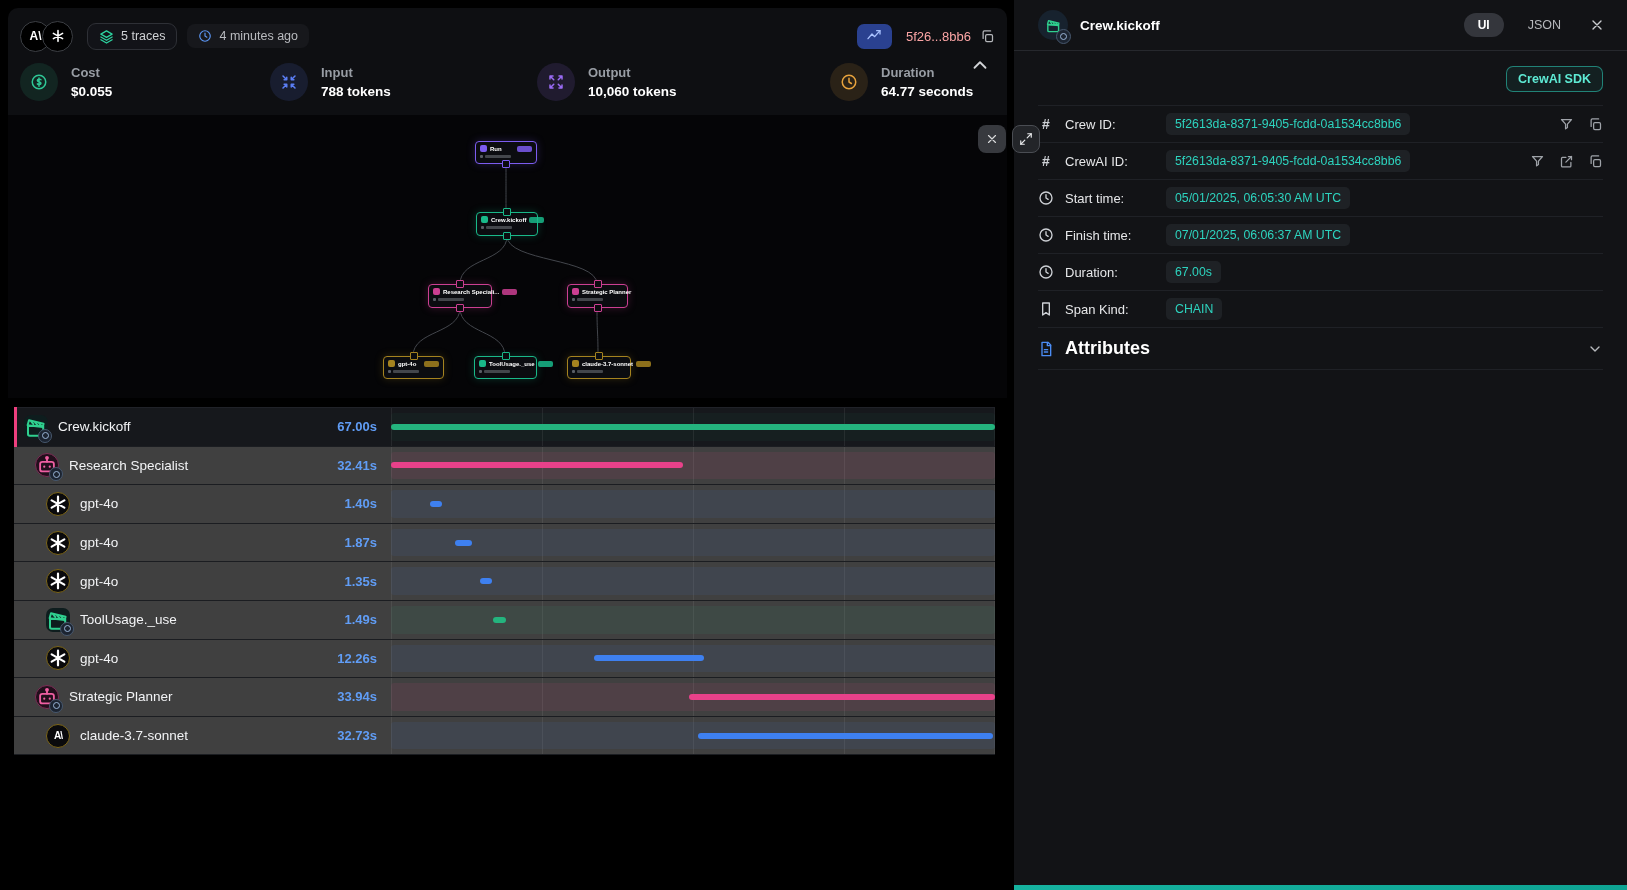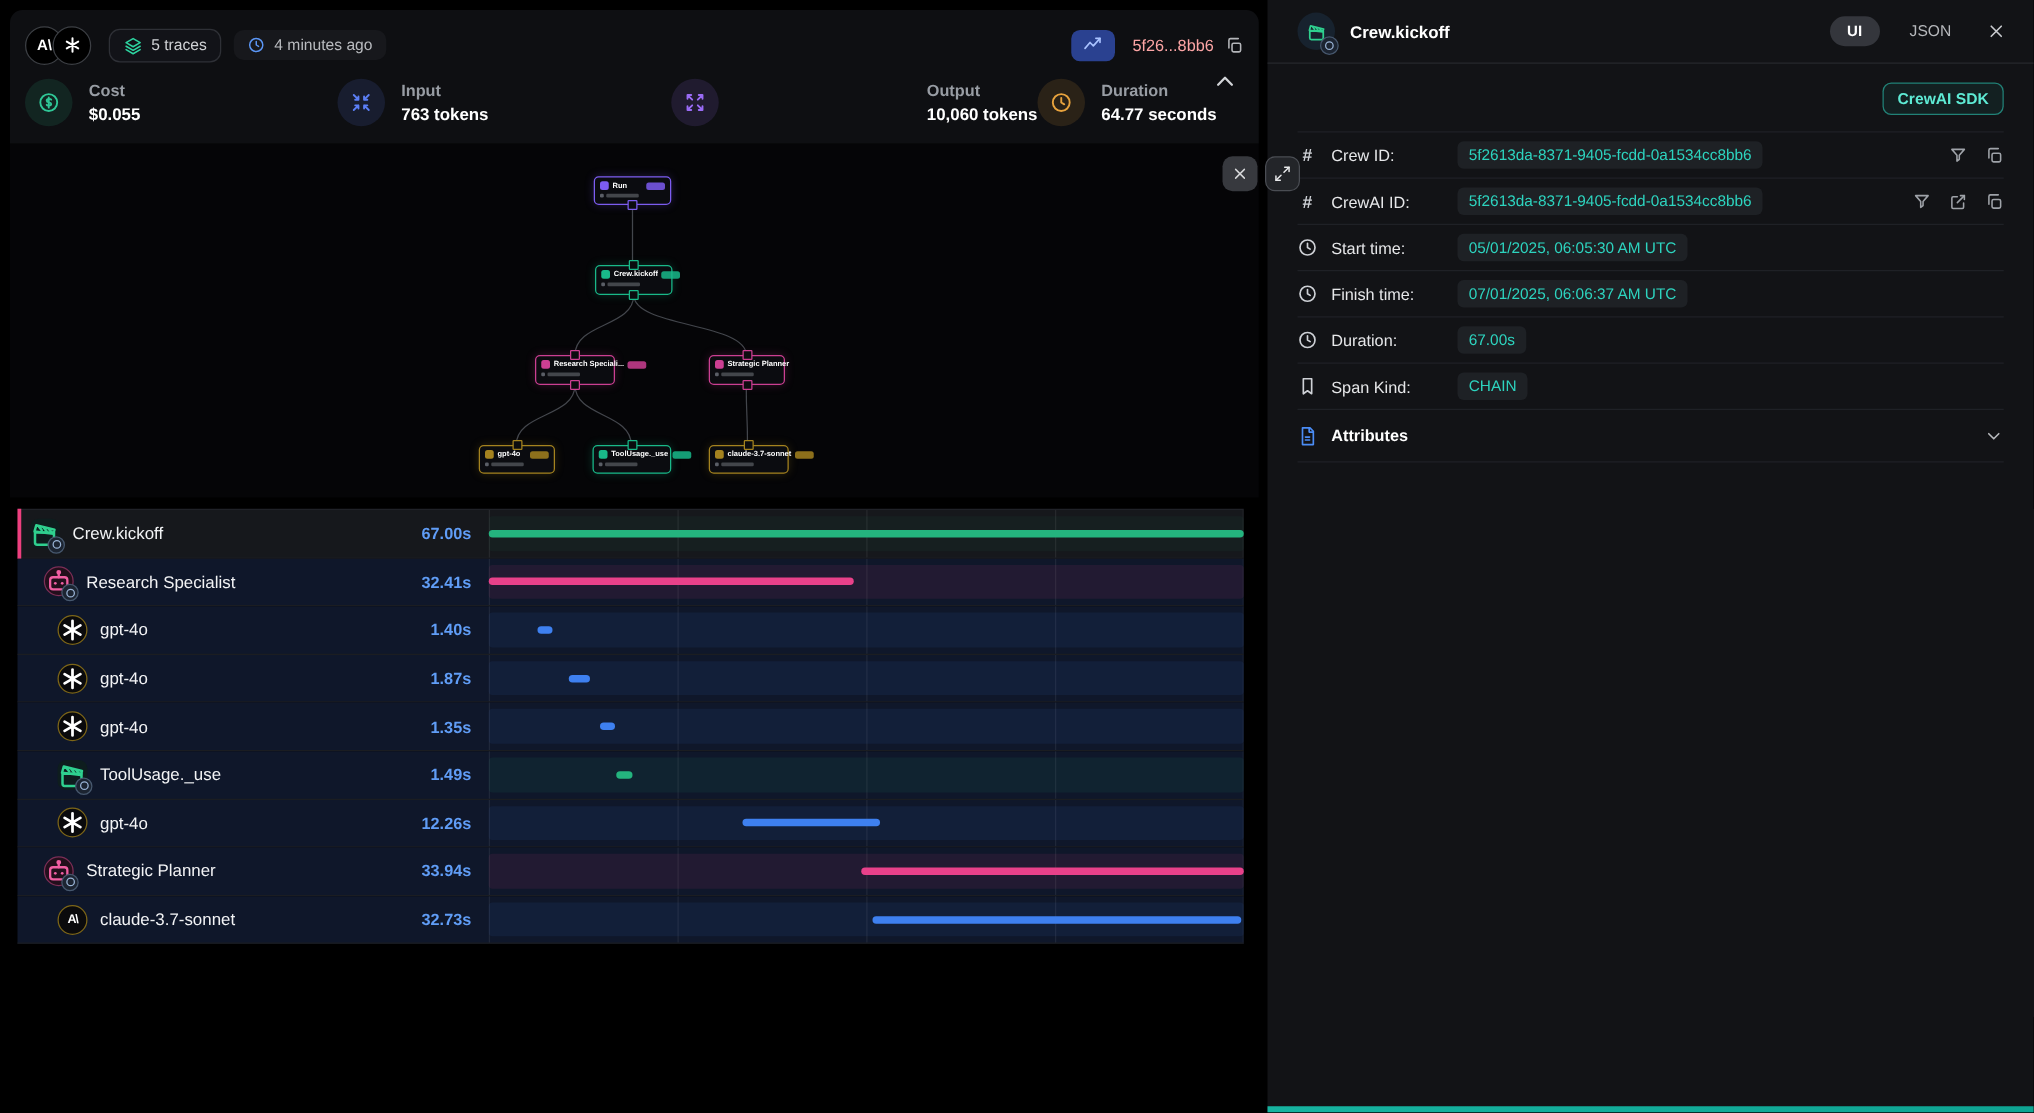--- a/index.html
+++ b/index.html
@@ -25,21 +25,21 @@
   .run-btn{width:35px;height:25px;background:#2a4190;border:none;border-radius:7px;display:flex;
     align-items:center;justify-content:center;cursor:pointer;}
   .run-btn .icon{width:16px;height:16px;color:#a9c2ff;}
   .trace-short{margin-left:14px;font-size:13px;color:#fca5a5;}
   .copy-sm{width:15px;height:15px;color:#b4b6ba;margin-left:9px;cursor:pointer;}
 
   .metrics{display:flex;margin-top:9px;}
   .metric{display:flex;align-items:center;gap:13px;}
   .metric:nth-of-type(1){width:250px;}
   .metric:nth-of-type(2){width:267px;}
-  .metric:nth-of-type(3){width:293px;justify-content:space-between;}
+  .metric:nth-of-type(3){width:293px;}
   .m-icon{width:38px;height:38px;border-radius:50%;display:flex;align-items:center;justify-content:center;flex:none;}
   .m-icon .icon{width:18px;height:18px;}
   .m-label{font-size:13px;color:#989da4;font-weight:700;margin-bottom:4px;}
   .m-value{font-size:13.5px;color:#fff;font-weight:700;}
   .collapse-btn{position:absolute;right:16px;top:46px;width:22px;height:22px;color:#d2d4d7;cursor:pointer;}
 
   
   .graph{position:relative;background:#050507;height:283px;}
   .edges{position:absolute;left:0;top:0;}
   .g-node{position:absolute;background:#0b0c10;border:1px solid;border-radius:4px;padding:3px 4px 3px;cursor:pointer;}
@@ -55,21 +55,21 @@
   .gc-btn{width:28px;height:28px;border-radius:8px;display:flex;align-items:center;justify-content:center;cursor:pointer;}
   .gc-close{background:#37393e;border:none;color:#d7d8da;}
   .gc-expand{background:#232529;border:1px solid #4a4d53;color:#e8e9eb;}
   .gc-btn .icon{width:14px;height:14px;}
 
   
   .waterfall{margin-top:9px;}
   .axis{position:relative;height:27px;margin-left:383px;width:604px;font-size:11px;font-weight:700;color:#d2d4d7;}
   .axis span{position:absolute;top:6px;transform:translateX(-50%);}
   .wf-rows{margin:0 12px 0 6px;border-top:1px solid #202228;}
-  .wf-row{display:flex;height:37.6px;align-items:center;border-bottom:1px solid #1b1d21;background:#0f172a;position:relative;cursor:pointer;}
+  .wf-row{display:flex;height:37.6px;align-items:center;border-bottom:1px solid #1b1d21;background:#404040;position:relative;cursor:pointer;}
   .wf-row.selected{background:#16181c;}
   .sel-accent{position:absolute;left:0;top:-1px;bottom:-1px;width:3px;background:#ee3f7e;}
   .r-label-col{width:377px;flex:none;display:flex;align-items:center;gap:10px;box-sizing:border-box;}
   .r-icon{width:24px;height:24px;position:relative;flex:none;}
   .crew-sq{width:24px;height:24px;border-radius:7px;background:#0e1d1e;display:flex;align-items:center;justify-content:center;color:#2fd08f;}
   .agent-c{width:24px;height:24px;border-radius:50%;background:#230f1c;border:1px solid #7c2e56;box-sizing:border-box;
     display:flex;align-items:center;justify-content:center;color:#f05fa3;}
   .ring-c{width:24px;height:24px;border-radius:50%;background:#0a0a0c;border:1.5px solid #7d6618;box-sizing:border-box;
     display:flex;align-items:center;justify-content:center;color:#fff;}
   .ring-c .aglyph{font-size:10px;font-weight:900;color:#fff;letter-spacing:-1px;}
@@ -101,21 +101,21 @@
     font-weight:700;font-size:12.5px;padding:5px 11px;border-radius:7px;}
   .fields{border-top:1px solid #1f2126;}
   .field{display:flex;align-items:center;height:36px;border-bottom:1px solid #1f2126;gap:11px;}
   .f-icon{width:16px;height:16px;color:#ced1d6;flex:none;}
   .f-hash{font-size:14px;font-weight:600;color:#ced1d6;width:16px;text-align:center;flex:none;}
   .f-label{font-size:13px;color:#e6e7e9;width:90px;flex:none;}
   .f-value{background:#1e2125;color:#2dd4bf;font-size:12.3px;padding:4px 9px;border-radius:5px;white-space:nowrap;}
   .f-actions{margin-left:auto;display:flex;gap:14px;}
   .attr-row{display:flex;align-items:center;height:41px;gap:11px;border-bottom:1px solid #1f2126;cursor:pointer;}
   .attr-row .f-icon{color:#4b8df6;}
-  .attr-label{font-size:13px;font-weight:700;color:#fff;}
+  .attr-label{font-size:18px;font-weight:700;color:#fff;}
   .attr-chev{margin-left:auto;width:16px;height:16px;color:#b7b9bd;}
   .p-bottom-bar{position:absolute;left:0;right:0;bottom:0;height:5px;background:linear-gradient(90deg,#16b3a0,#0ea493);}
 </style>
 </head>
 <body>
 
 <div class="main">
 
   <div class="top-block">
     <div class="hdr-row">
@@ -189,21 +189,21 @@
               <svg viewBox="0 0 24 24" fill="none" stroke="currentColor" stroke-width="2" stroke-linecap="round" stroke-linejoin="round">
                 <path d="M9 9 4 4M9 5.5V9H5.5"></path>
                 <path d="m15 9 5-5M15 5.5V9h3.5"></path>
                 <path d="m9 15-5 5M9 18.5V15H5.5"></path>
                 <path d="m15 15 5 5M15 18.5V15h3.5"></path>
               </svg>
             </span>
           </div>
           <div>
             <div class="m-label">Input</div>
-            <div class="m-value">763 tokens</div>
+            <div class="m-value">788 tokens</div>
           </div>
         </div>
         <div class="metric">
           <div class="m-icon" style="background: rgba(154, 107, 245, 0.13); color: rgb(154, 107, 245);">
             <span class="icon">
               <svg viewBox="0 0 24 24" fill="none" stroke="currentColor" stroke-width="2" stroke-linecap="round" stroke-linejoin="round">
                 <path d="m4 4 5 5M4 8V4h4"></path>
                 <path d="m20 20-5-5M20 16v4h-4"></path>
                 <path d="m20 4-5 5M16 4h4v4"></path>
                 <path d="m4 20 5-5M4 16v4h4"></path>

